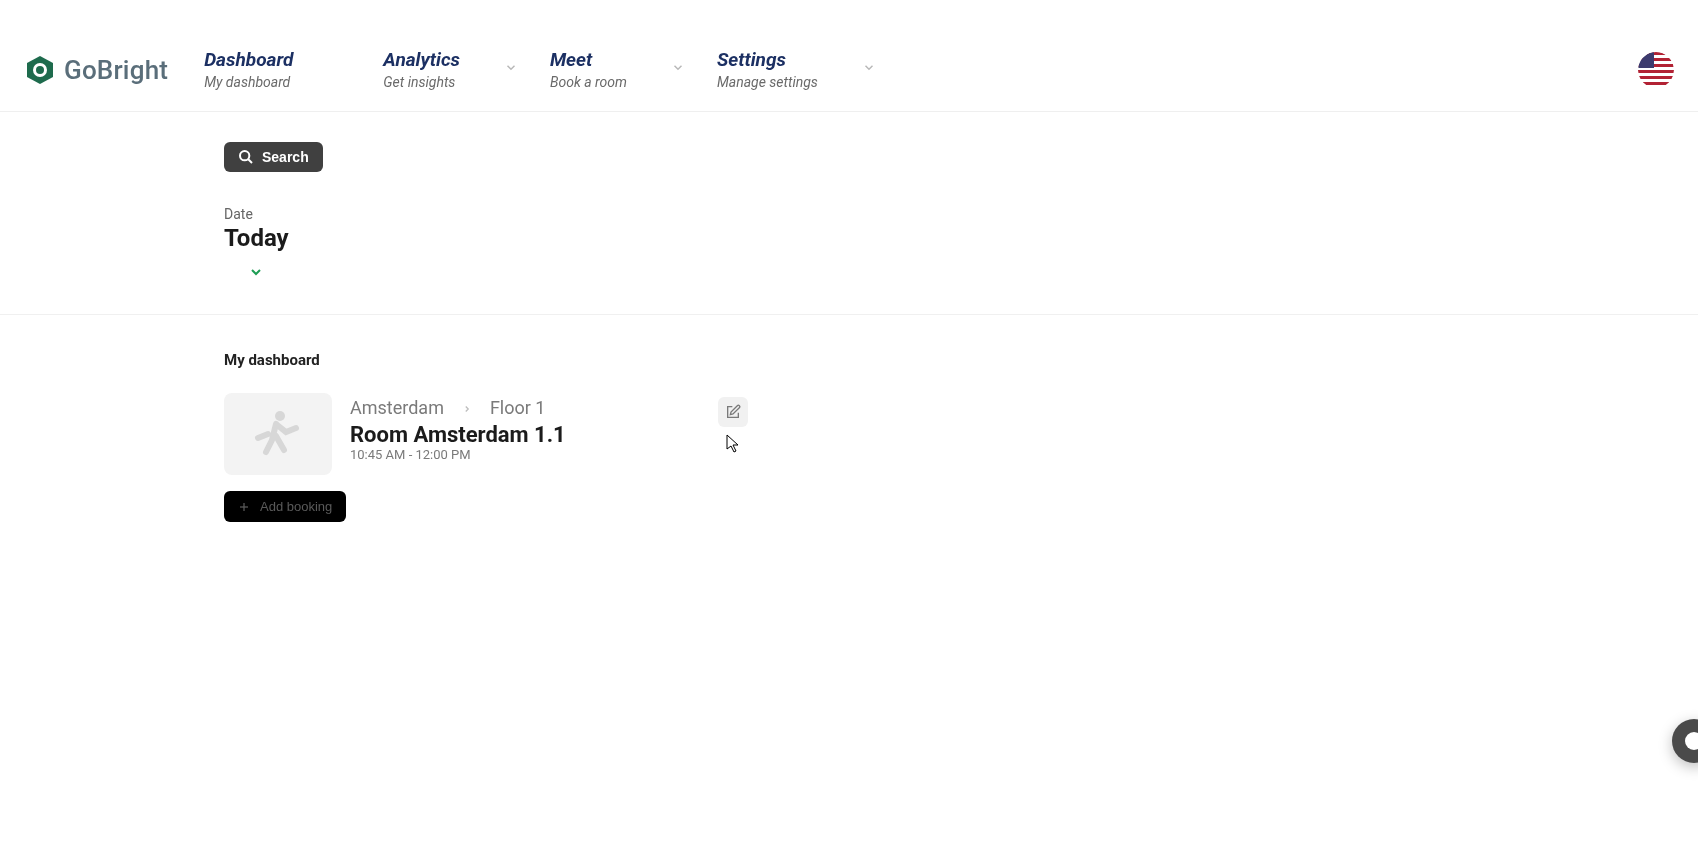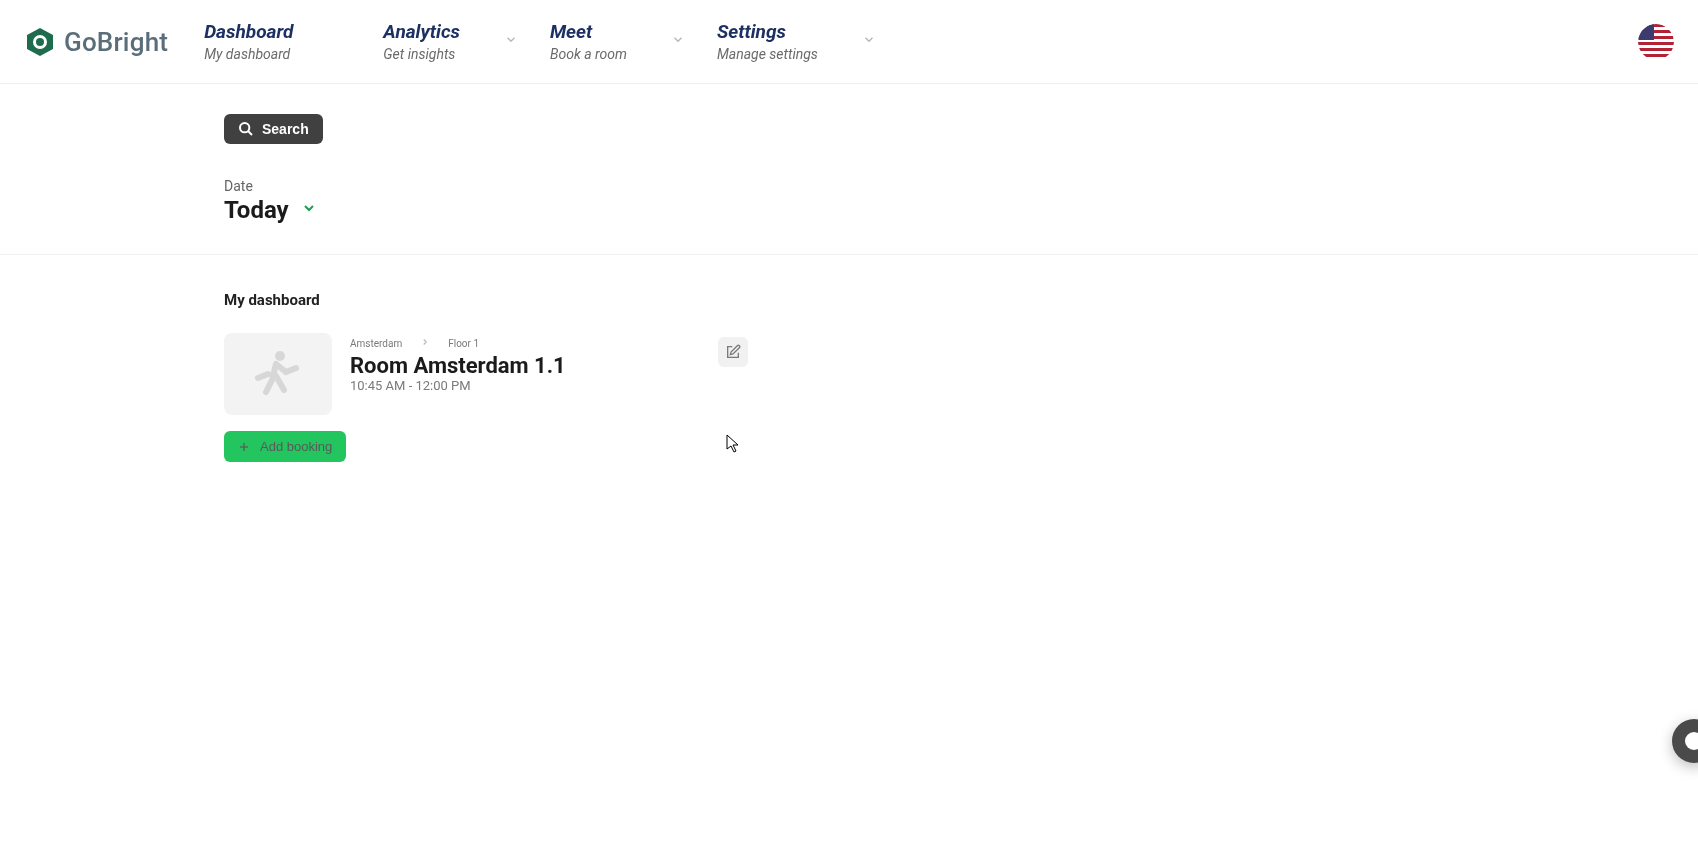--- a/index.html
+++ b/index.html
@@ -12,20 +12,21 @@
   }
 
   
   .header {
     display: flex;
     align-items: center;
     height: 84px;
     border-bottom: 1px solid #efefef;
     padding-left: 24px;
     padding-right: 24px;
+    margin-top: 28px;
   }
   .logo {
     display: flex;
     align-items: center;
     gap: 8px;
     margin-right: 36px;
   }
   .logo-hex {
     width: 32px; height: 32px;
     color: #16694c;
@@ -97,20 +98,21 @@
   }
   .search-btn svg { width: 16px; height: 16px; }
   .date-block { margin-top: 34px; }
   .date-label { font-size: 14px; color: #666; }
   .date-value-row {
     display: inline-flex;
     align-items: center;
     gap: 12px;
     margin-top: 2px;
     cursor: pointer;
+    flex-direction: column;
   }
   .date-value { font-size: 24px; font-weight: 700; color: #1b1b1b; }
   .date-chevron { color: #1d9d54; }
 
   
   .main {
     padding: 36px 0 0 224px;
     width: 760px;
   }
   .section-title {
@@ -131,21 +133,21 @@
     background: #f3f3f3;
     border-radius: 8px;
     display: flex; align-items: center; justify-content: center;
     color: #c9c9c9;
   }
   .meeting-info { padding-top: 4px; }
   .breadcrumb-row {
     display: flex;
     align-items: center;
     gap: 18px;
-    font-size: 10px;
+    font-size: 18px;
     color: #7a7a7a;
   }
   .breadcrumb-chevron { color: #bdbdbd; }
   .room-name {
     font-size: 22px;
     font-weight: 700;
     color: #1b1b1b;
     margin-top: 4px;
   }
   .time-range {
@@ -163,21 +165,21 @@
     display: flex; align-items: center; justify-content: center;
     color: #7a7a7a;
     cursor: pointer;
   }
 
   .add-booking-btn {
     margin-top: 16px;
     display: inline-flex;
     align-items: center;
     gap: 10px;
-    background: #22c55e;
+    background: #000000;
     border: none;
     border-radius: 6px;
     padding: 8px 14px;
     font-size: 13px;
     color: #5a5a5a;
     cursor: pointer;
   }
 
   
   .corner-widget {

